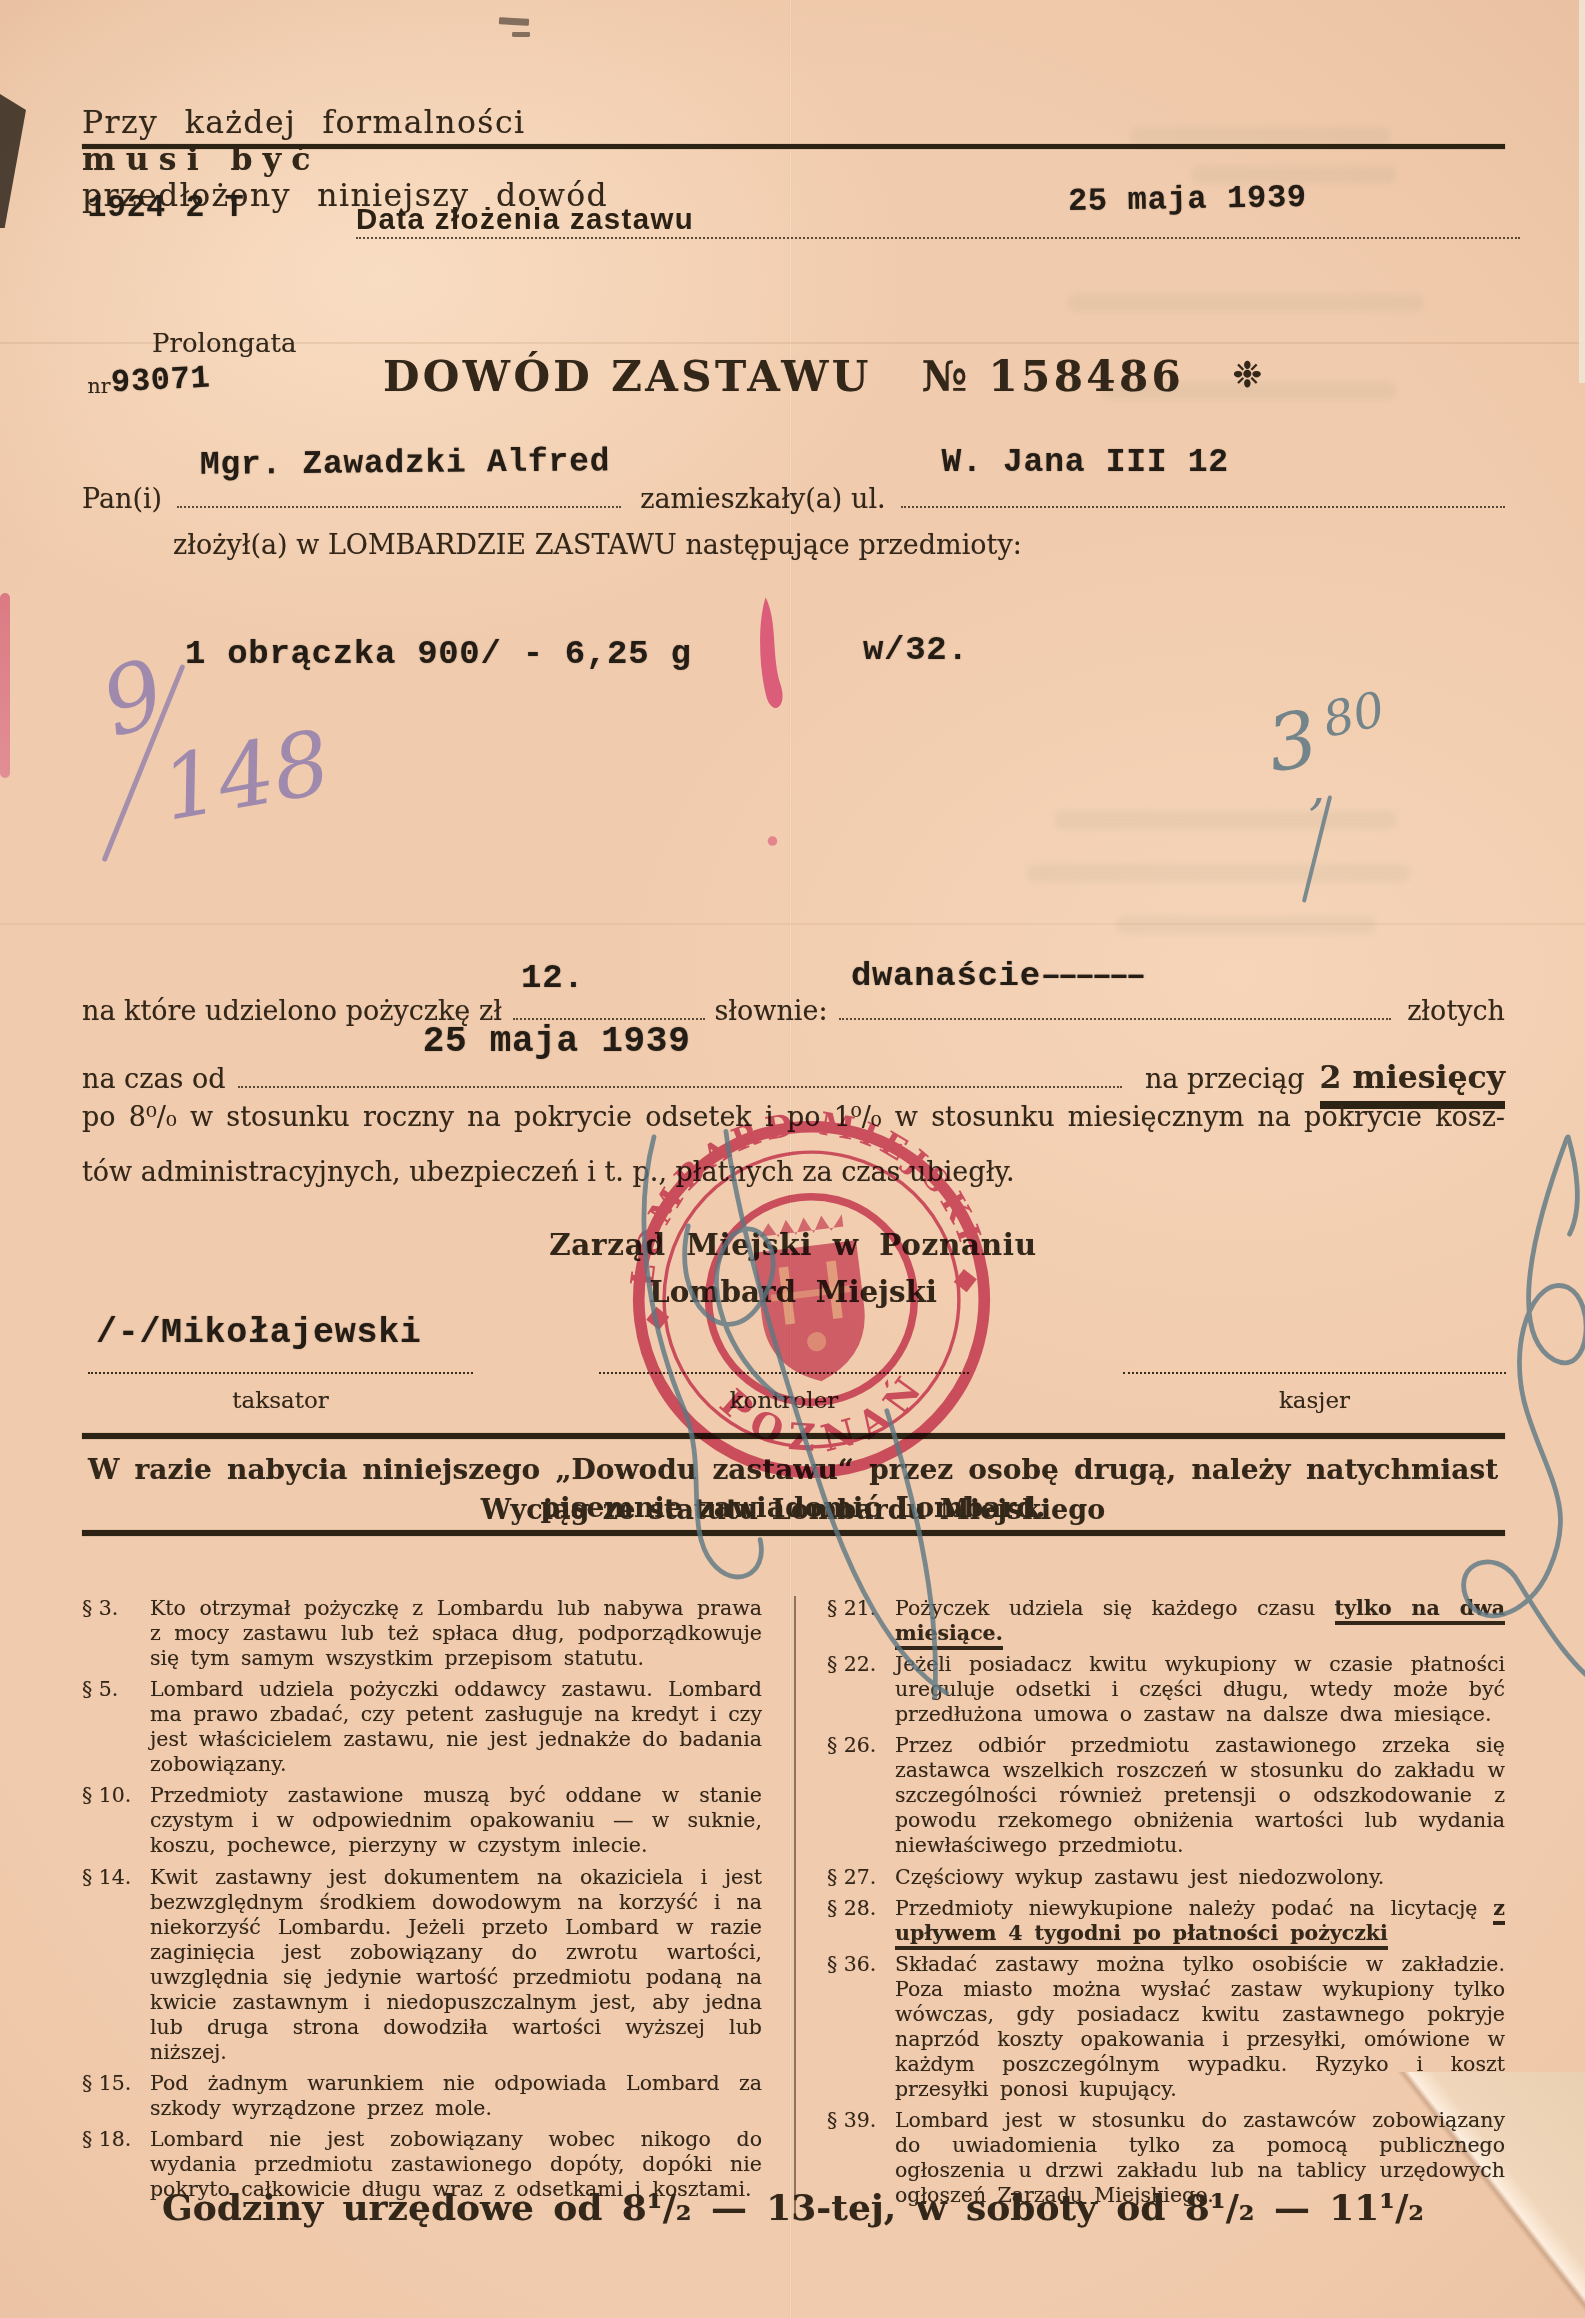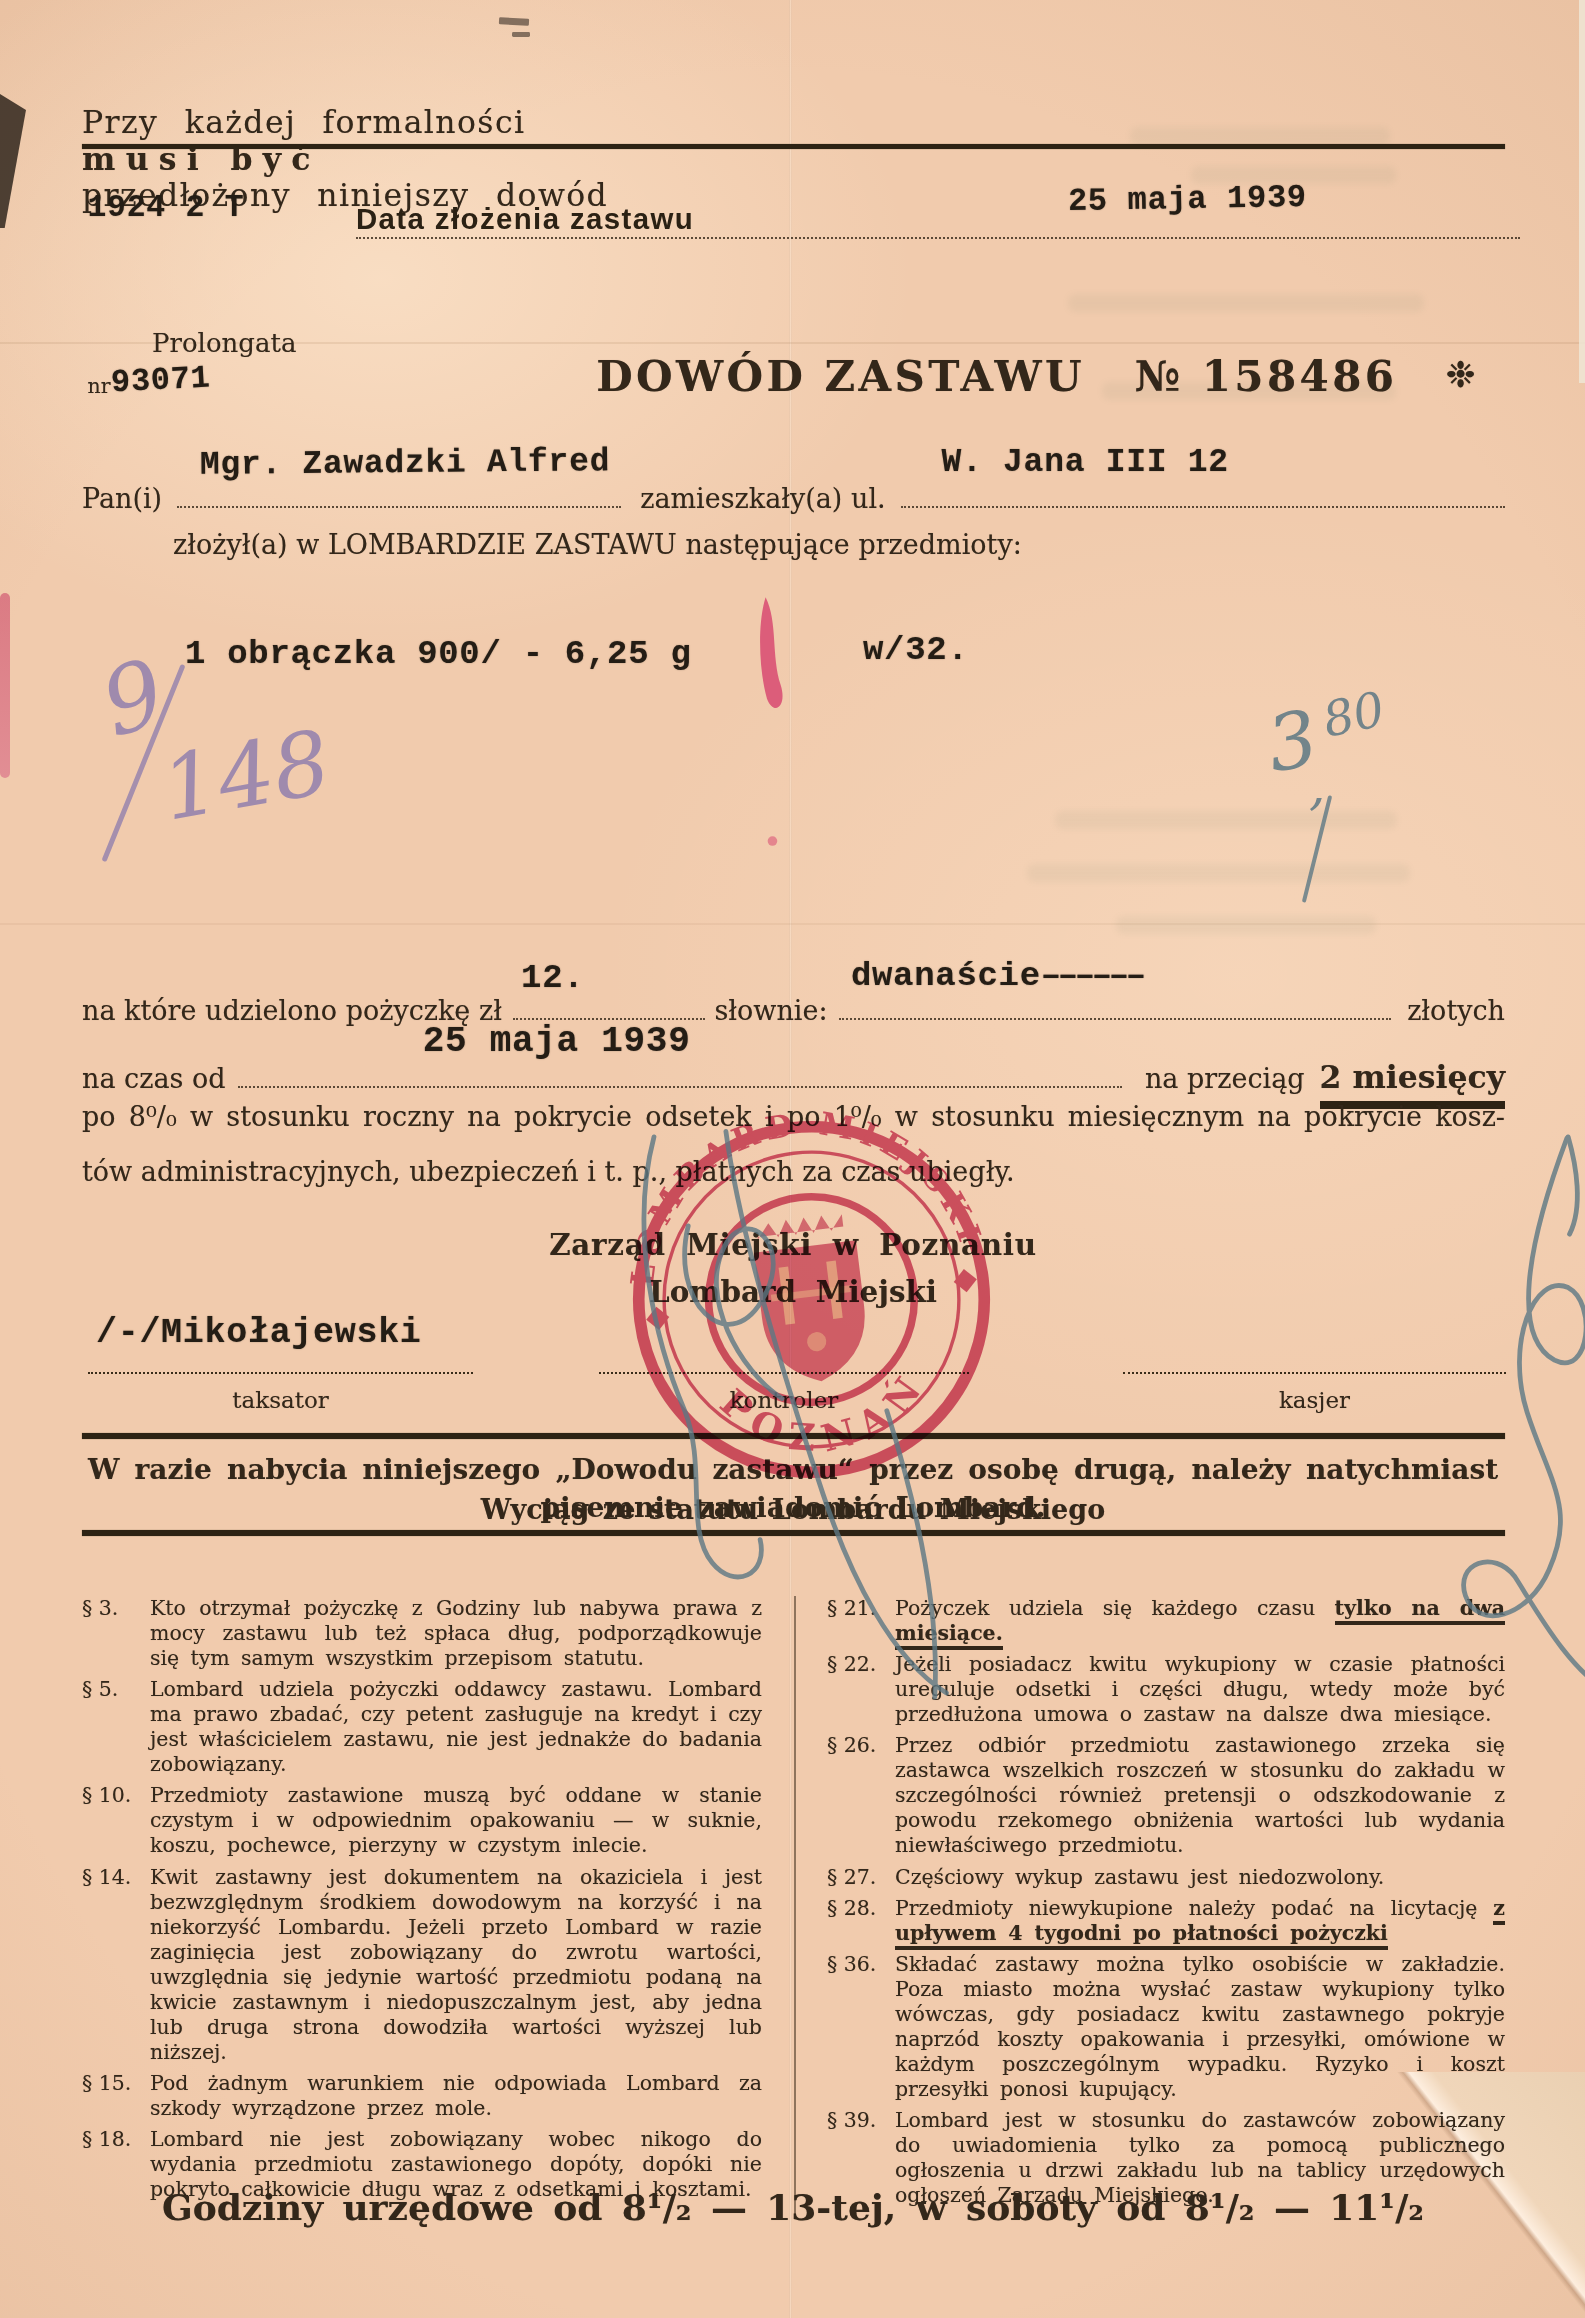--- a/index.html
+++ b/index.html
@@ -114,21 +114,21 @@
     <span class="abs tw" style="left:5.5px; top:5.5px; font-size:31.5px;">1924 2 T</span>
     <span class="abs datelabel" style="left:274px; top:18px;">Data złożenia zastawu</span>
     <div class="abs" style="left:274px; top:20.5px; width:1164px; height:34px; border-bottom:2.7px dotted rgba(52,39,24,.8);"></div>
     <span class="abs tw" style="left:986px; top:-2.7px; font-size:32px; transform:rotate(-1deg);">25 maja 1939</span>
   </div>
 
   <div class="abs" style="left:82px; top:322px; width:1423px; height:123px;">
     <span class="abs sf" style="left:70px; top:5.5px; font-size:26px;">Prolongata</span>
     <span class="abs sf" style="left:5.5px; top:52px; font-size:20.5px;">nr</span>
     <span class="abs tw" style="left:29px; top:40px; font-size:32px; transform:rotate(-3deg);">93071</span>
-    <div class="abs title-line sf" style="left:301px; top:30px; width:1096px; text-align:right;">
+    <div class="abs title-line sf" style="left:301px; top:30px; width:1096px; text-align:left;">
       <span>DOWÓD ZASTAWU</span>
       <span style="margin-left:31.5px; font-weight:600;">№ 158486</span>
       <span class="orn" style="margin-left:30px;">❉</span>
     </div>
   </div>
 
   <div class="row" style="top:470px;">
     <span class="sf lbl40">Pan(i)</span>
     <span class="dotfield" style="width:444px; height:38px; margin-left:15px;">
       <span class="abs tw" style="left:23px; top:-25px; font-size:33px; transform:rotate(-0.5deg);">Mgr. Zawadzki Alfred</span>
@@ -195,21 +195,21 @@
   <div class="rule" style="top:1433px; height:5.5px;"></div>
   <div class="abs center sf notice" style="top:1453px;">W razie nabycia niniejszego „Dowodu zastawu“ przez osobę drugą, należy natychmiast</div>
   <div class="abs center sf notice" style="top:1491px;">pisemnie zawiadomić Lombard.</div>
   <div class="rule" style="top:1530px; height:5.5px;"></div>
 
   <div class="abs center sf" style="top:1494px; font-size:27px; font-weight:700; word-spacing:4.1px;">Wyciąg ze statutu Lombardu Miejskiego</div>
   <div class="cols">
     <div class="col left">
         <div class="st-item">
           <span class="st-no sf">§  3.</span>
-          <span class="st-tx sf">Kto otrzymał pożyczkę z Godziny lub nabywa prawa z mocy zastawu lub też spłaca dług, podporządkowuje się tym samym wszystkim przepisom statutu.</span>
+          <span class="st-tx sf">Kto otrzymał pożyczkę z Lombardu lub nabywa prawa z mocy zastawu lub też spłaca dług, podporządkowuje się tym samym wszystkim przepisom statutu.</span>
         </div>
         <div class="st-item">
           <span class="st-no sf">§  5.</span>
           <span class="st-tx sf">Lombard udziela pożyczki oddawcy zastawu. Lombard ma prawo zbadać, czy petent zasługuje na kredyt i czy jest właścicielem zastawu, nie jest jednakże do badania zobowiązany.</span>
         </div>
         <div class="st-item">
           <span class="st-no sf">§ 10.</span>
           <span class="st-tx sf">Przedmioty zastawione muszą być oddane w stanie czystym i w odpowiednim opakowaniu — w suknie, koszu, pochewce, pierzyny w czystym inlecie.</span>
         </div>
         <div class="st-item">

